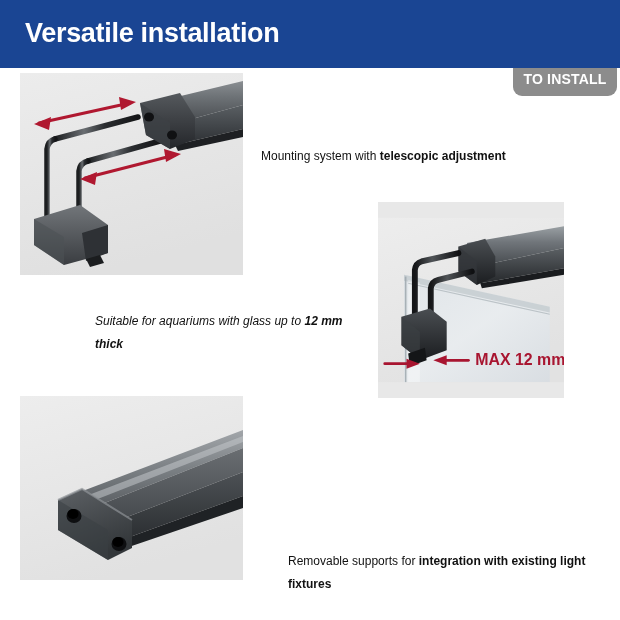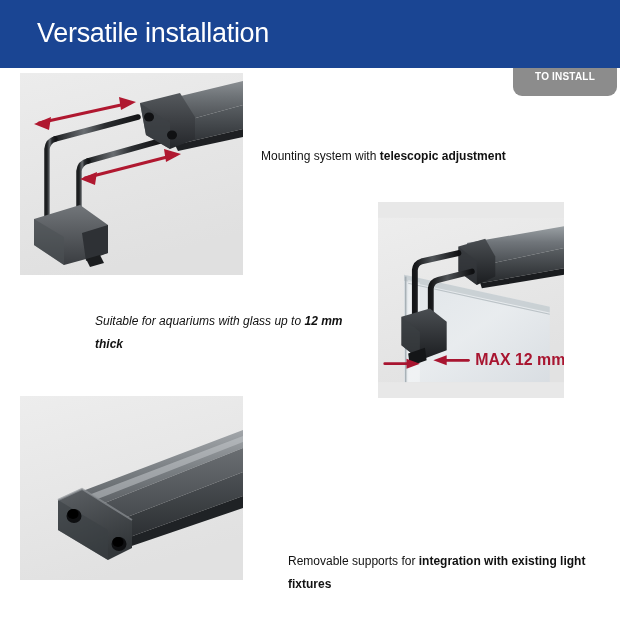--- a/index.html
+++ b/index.html
@@ -13,42 +13,41 @@
   }
   .page{position:absolute;inset:0;}
 
   
   .header{
     position:absolute;left:0;top:0;width:620px;height:68px;
     background:#1a4593;
   }
   .header-title{
     position:absolute;left:25px;top:18px;
-    font-size:27px;font-weight:normal;color:#ffffff;
+    font-size:27px;font-weight:bold;color:#ffffff;
     letter-spacing:-0.3px;
     white-space:nowrap;
-    margin-left:12px;
   }
 
   
   .badge{
     position:absolute;left:513px;top:54px;width:104px;height:42px;
     background:#8c8c8c;border-radius:9px;
     z-index:1;
   }
   .badge-line1{
     position:absolute;left:0;right:0;top:3px;
     text-align:center;color:#ffffff;
     font-size:11px;font-weight:bold;letter-spacing:5px;
     text-indent:5px;
   }
   .badge-line2{
     position:absolute;left:0;right:0;top:17px;
     text-align:center;color:#ffffff;
-    font-size:10px;font-weight:bold;letter-spacing:0.2px;
+    font-size:14px;font-weight:bold;letter-spacing:0.2px;
   }
   .header-over{
     position:absolute;left:0;top:0;width:620px;height:68px;
     background:#1a4593;z-index:2;pointer-events:none;
   }
 
   
   .photo{position:absolute;overflow:hidden;background:#e8e8e8;}
   .photo svg{display:block;width:100%;height:100%;}
 

